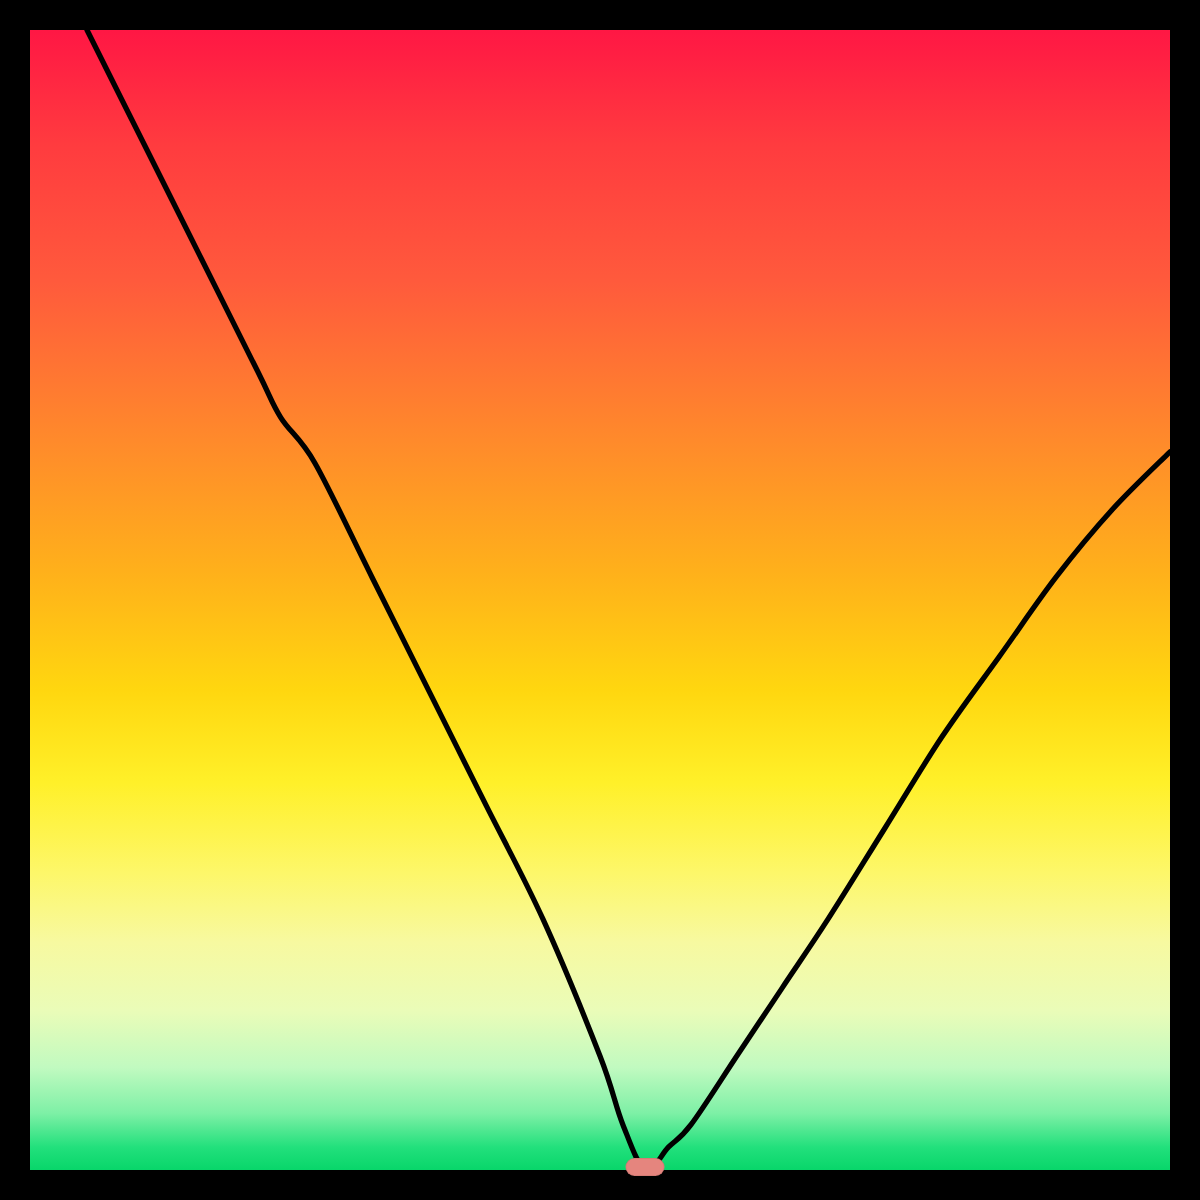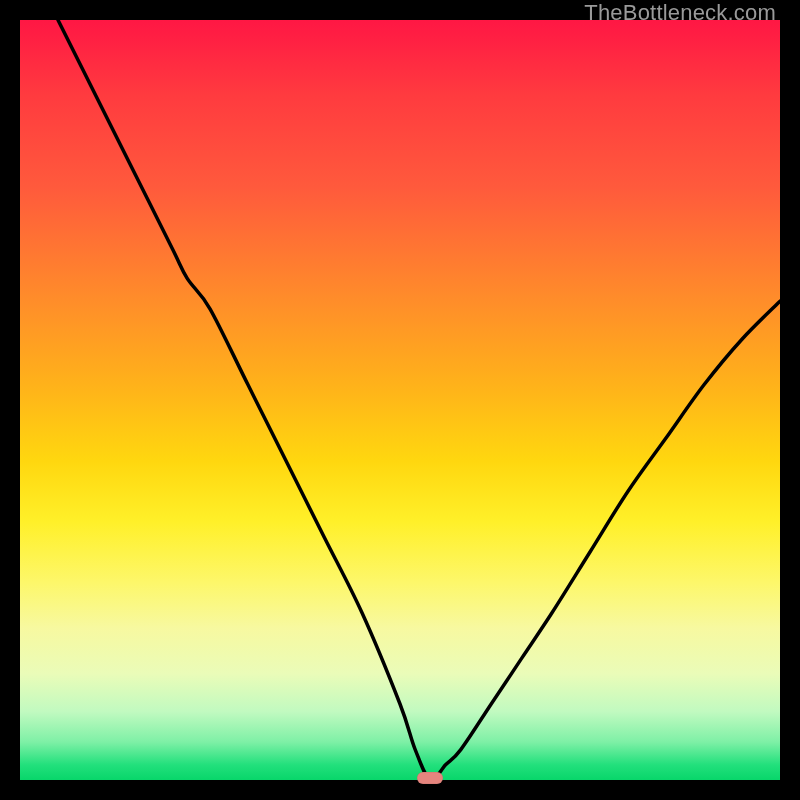--- a/index.html
+++ b/index.html
@@ -73,21 +73,20 @@
     border-radius: 6px;
     background: #e5857e;
     box-shadow: 0 0 0 0.5px rgba(0,0,0,0.1) inset;
   }
 </style>
 </head>
 <body>
 
 <div class="frame">
 
-  <div class="watermark">TheBottleneck.com</div>
 
   <div class="plot-area">
 
     <svg class="curve" viewBox="0 0 760 760" preserveAspectRatio="none">
       <path d="M 38.0 0.0 C 44.3 12.7, 63.3 50.7, 76.0 76.0 C 88.7 101.3, 101.3 126.7, 114.0 152.0 C 126.7 177.3, 143.1 210.3, 152.0 228.0 C 160.9 245.7, 160.9 248.3, 167.2 258.4 C 173.5 268.5, 179.9 271.1, 190.0 288.8 C 200.1 306.5, 215.3 339.5, 228.0 364.8 C 240.7 390.1, 253.3 415.5, 266.0 440.8 C 278.7 466.1, 291.3 491.5, 304.0 516.8 C 316.7 542.1, 329.3 564.9, 342.0 592.8 C 354.7 620.7, 371.1 661.2, 380.0 684.0 C 388.9 706.8, 390.1 716.9, 395.2 729.6 C 400.3 742.3, 405.3 757.5, 410.4 760.0 C 415.5 762.5, 420.5 749.9, 425.6 744.8 C 430.7 739.7, 433.2 739.7, 440.8 729.6 C 448.4 719.5, 461.1 699.2, 471.2 684.0 C 481.3 668.8, 491.5 653.6, 501.6 638.4 C 511.7 623.2, 520.6 610.5, 532.0 592.8 C 543.4 575.1, 557.3 552.3, 570.0 532.0 C 582.7 511.7, 595.3 490.2, 608.0 471.2 C 620.7 452.2, 633.3 435.7, 646.0 418.0 C 658.7 400.3, 671.3 381.3, 684.0 364.8 C 696.7 348.3, 709.3 333.1, 722.0 319.2 C 734.7 305.3, 753.7 287.5, 760.0 281.2"></path>
     </svg>
 
     <div class="dip-marker" style="left: 397.4px; top: 752px;"></div>
 
   </div>

